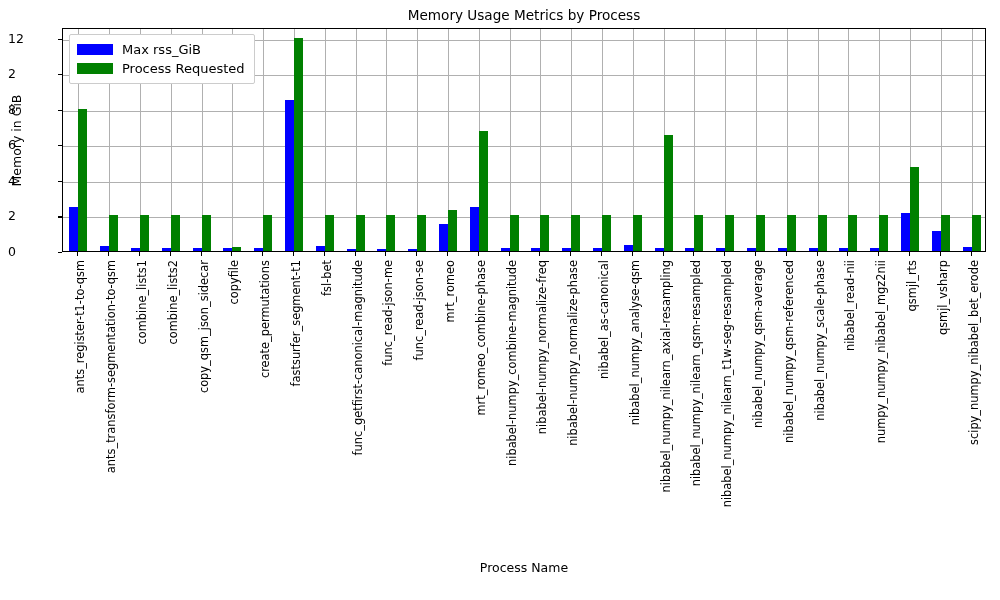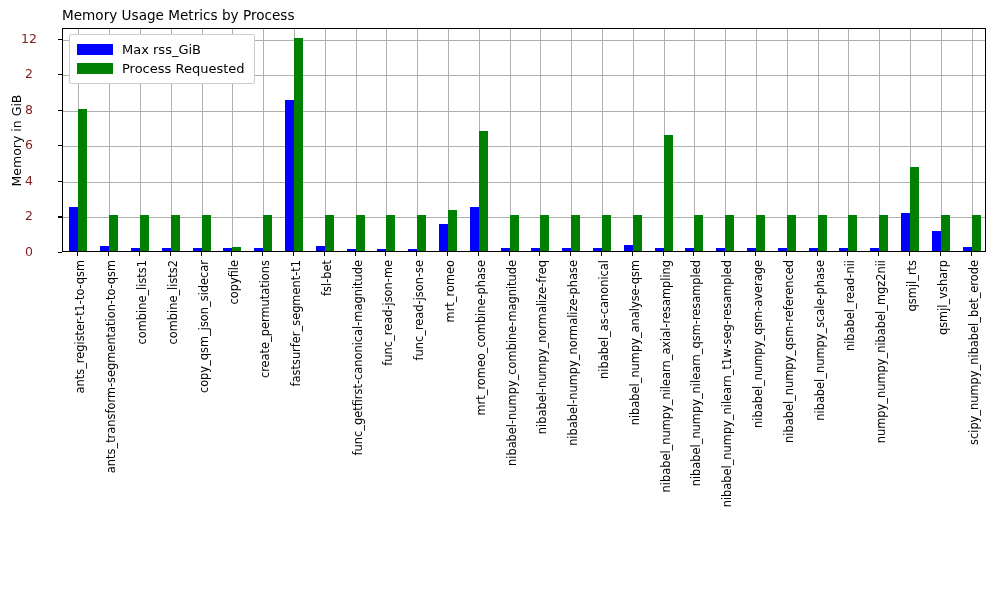--- a/index.html
+++ b/index.html
@@ -18,20 +18,21 @@
     position: relative;
     width: 1000px;
     height: 600px;
   }
   
   #chart-title {
     position: absolute;
     left: 62px;
     top: 6px;
     width: 924px;
+    text-align: center;
     font-size: 13.6px;
     line-height: 18px;
     color: #000;
     white-space: nowrap;
   }
   
   #axes {
     position: absolute;
     left: 62px;
     top: 28px;
@@ -62,24 +63,24 @@
   
   .bar {
     position: absolute;
     bottom: 0;
   }
   .bar.series-0 { background: #0000ff; }
   .bar.series-1 { background: #008000; }
   .ylab {
     position: absolute;
     width: 42px;
-    text-align: center;
+    text-align: left;
     font-size: 12.5px;
     line-height: 12.5px;
-    color: #7f1d1d;
+    color: #000000;
   }
   .ytick-mark {
     position: absolute;
     width: 4px;
     height: 1.1px;
     background: #000;
     left: 58px;
   }
   #ylabel {
     position: absolute;
@@ -409,20 +410,21 @@
         <span class="xlab-inner">qsmjl_rts</span>
       </div>
       <div class="xlab" style="left: 943.8px;">
         <span class="xlab-inner">qsmjl_vsharp</span>
       </div>
       <div class="xlab" style="left: 974.6px;">
         <span class="xlab-inner">scipy_numpy_nibabel_bet_erode</span>
       </div>
     </div>
 
+  <div id="xlabel">Process Name</div>
 
   <div id="legend">
       <div class="legend-row">
         <span class="legend-swatch" style="background: rgb(0, 0, 255);"></span>
         <span class="legend-label">Max rss_GiB</span>
       </div>
       <div class="legend-row">
         <span class="legend-swatch" style="background: rgb(0, 128, 0);"></span>
         <span class="legend-label">Process Requested</span>
       </div>

